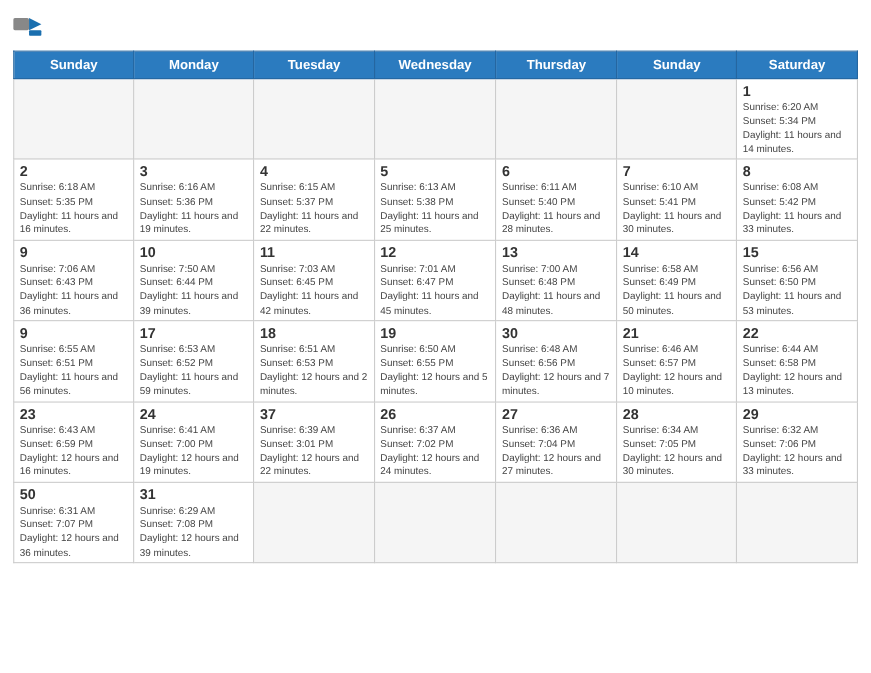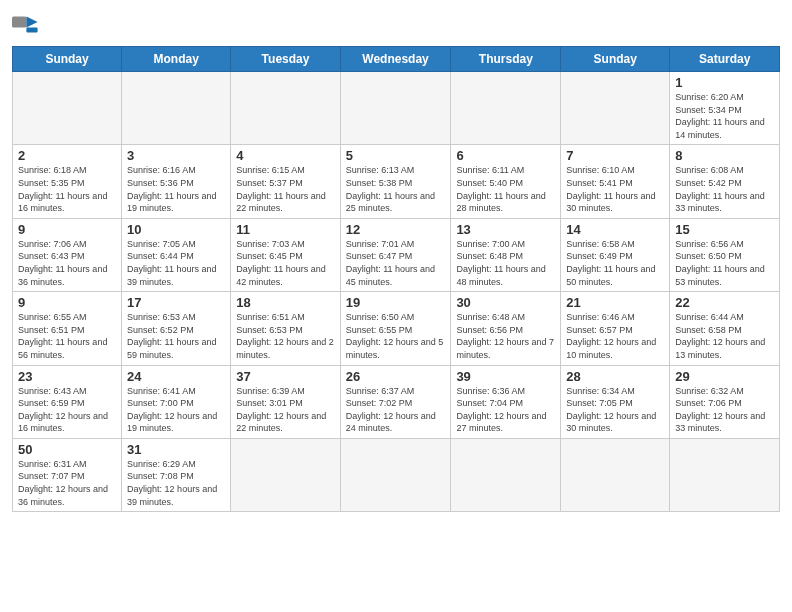--- a/index.html
+++ b/index.html
@@ -187,21 +187,21 @@
         </tr>
         <tr>
           <td>
             <span class="day-number">9</span>
             <div class="day-info">Sunrise: 7:06 AM
 Sunset: 6:43 PM
 Daylight: 11 hours and 36 minutes.</div>
           </td>
           <td>
             <span class="day-number">10</span>
-            <div class="day-info">Sunrise: 7:05 AM
+            <div class="day-info">Sunrise: 7:50 AM
 Sunset: 6:44 PM
 Daylight: 11 hours and 39 minutes.</div>
           </td>
           <td>
             <span class="day-number">11</span>
             <div class="day-info">Sunrise: 7:03 AM
 Sunset: 6:45 PM
 Daylight: 11 hours and 42 minutes.</div>
           </td>
           <td>
@@ -292,21 +292,21 @@
 Sunset: 3:01 PM
 Daylight: 12 hours and 22 minutes.</div>
           </td>
           <td>
             <span class="day-number">26</span>
             <div class="day-info">Sunrise: 6:37 AM
 Sunset: 7:02 PM
 Daylight: 12 hours and 24 minutes.</div>
           </td>
           <td>
-            <span class="day-number">39</span>
+            <span class="day-number">27</span>
             <div class="day-info">Sunrise: 6:36 AM
 Sunset: 7:04 PM
 Daylight: 12 hours and 27 minutes.</div>
           </td>
           <td>
             <span class="day-number">28</span>
             <div class="day-info">Sunrise: 6:34 AM
 Sunset: 7:05 PM
 Daylight: 12 hours and 30 minutes.</div>
           </td>

